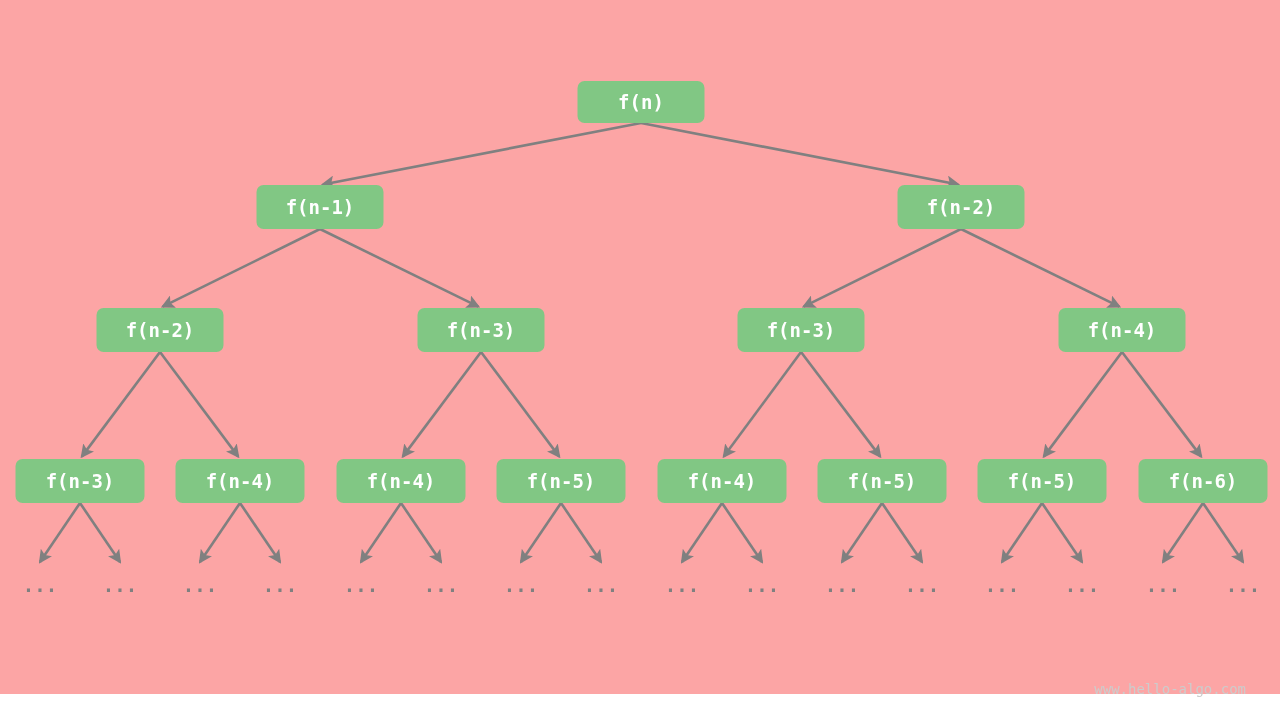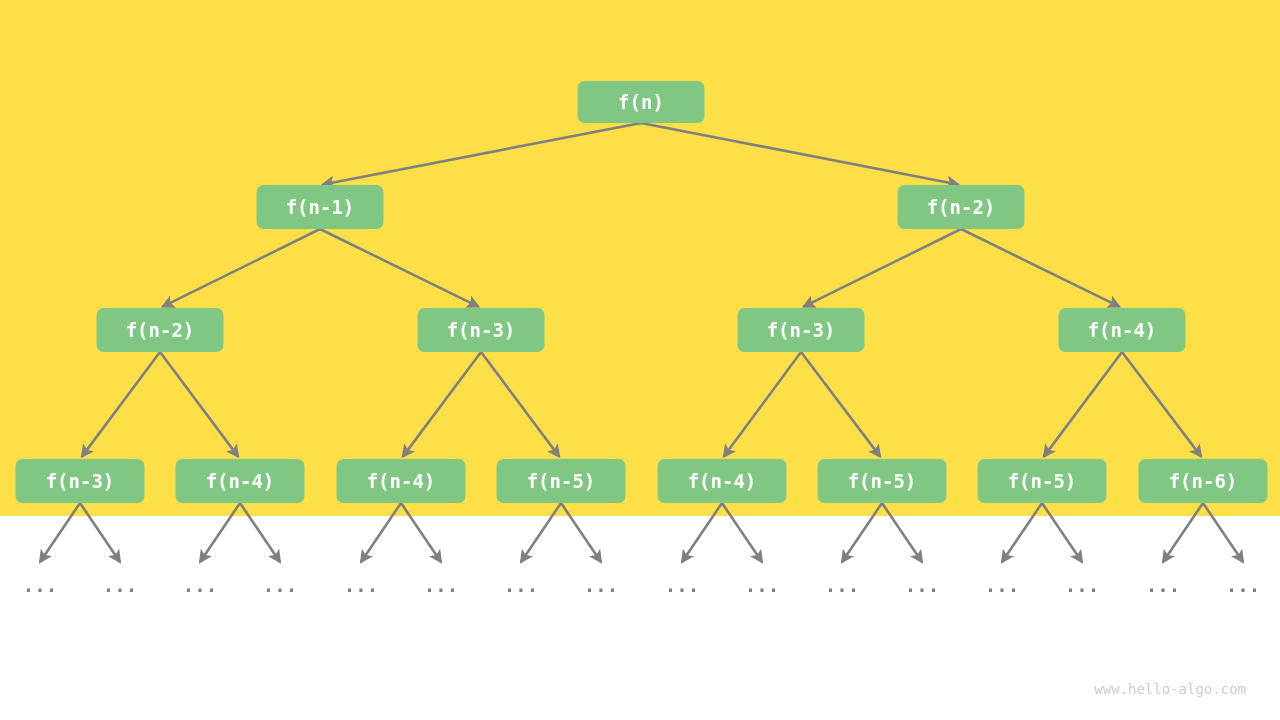--- a/index.html
+++ b/index.html
@@ -9,22 +9,22 @@
   }
   body {
     width: 1280px;
     height: 720px;
     overflow: hidden;
     font-family: "DejaVu Sans Mono", monospace;
   }
   #canvas {
     position: relative;
     width: 1280px;
-    height: 516px;
-    background: #fde047;
+    height: 694px;
+    background: #fca5a5;
   }
   svg#tree {
     position: absolute;
     left: 0;
     top: 0;
     width: 1280px;
     height: 720px;
   }
   .node-rect {
     fill: #81c784;

